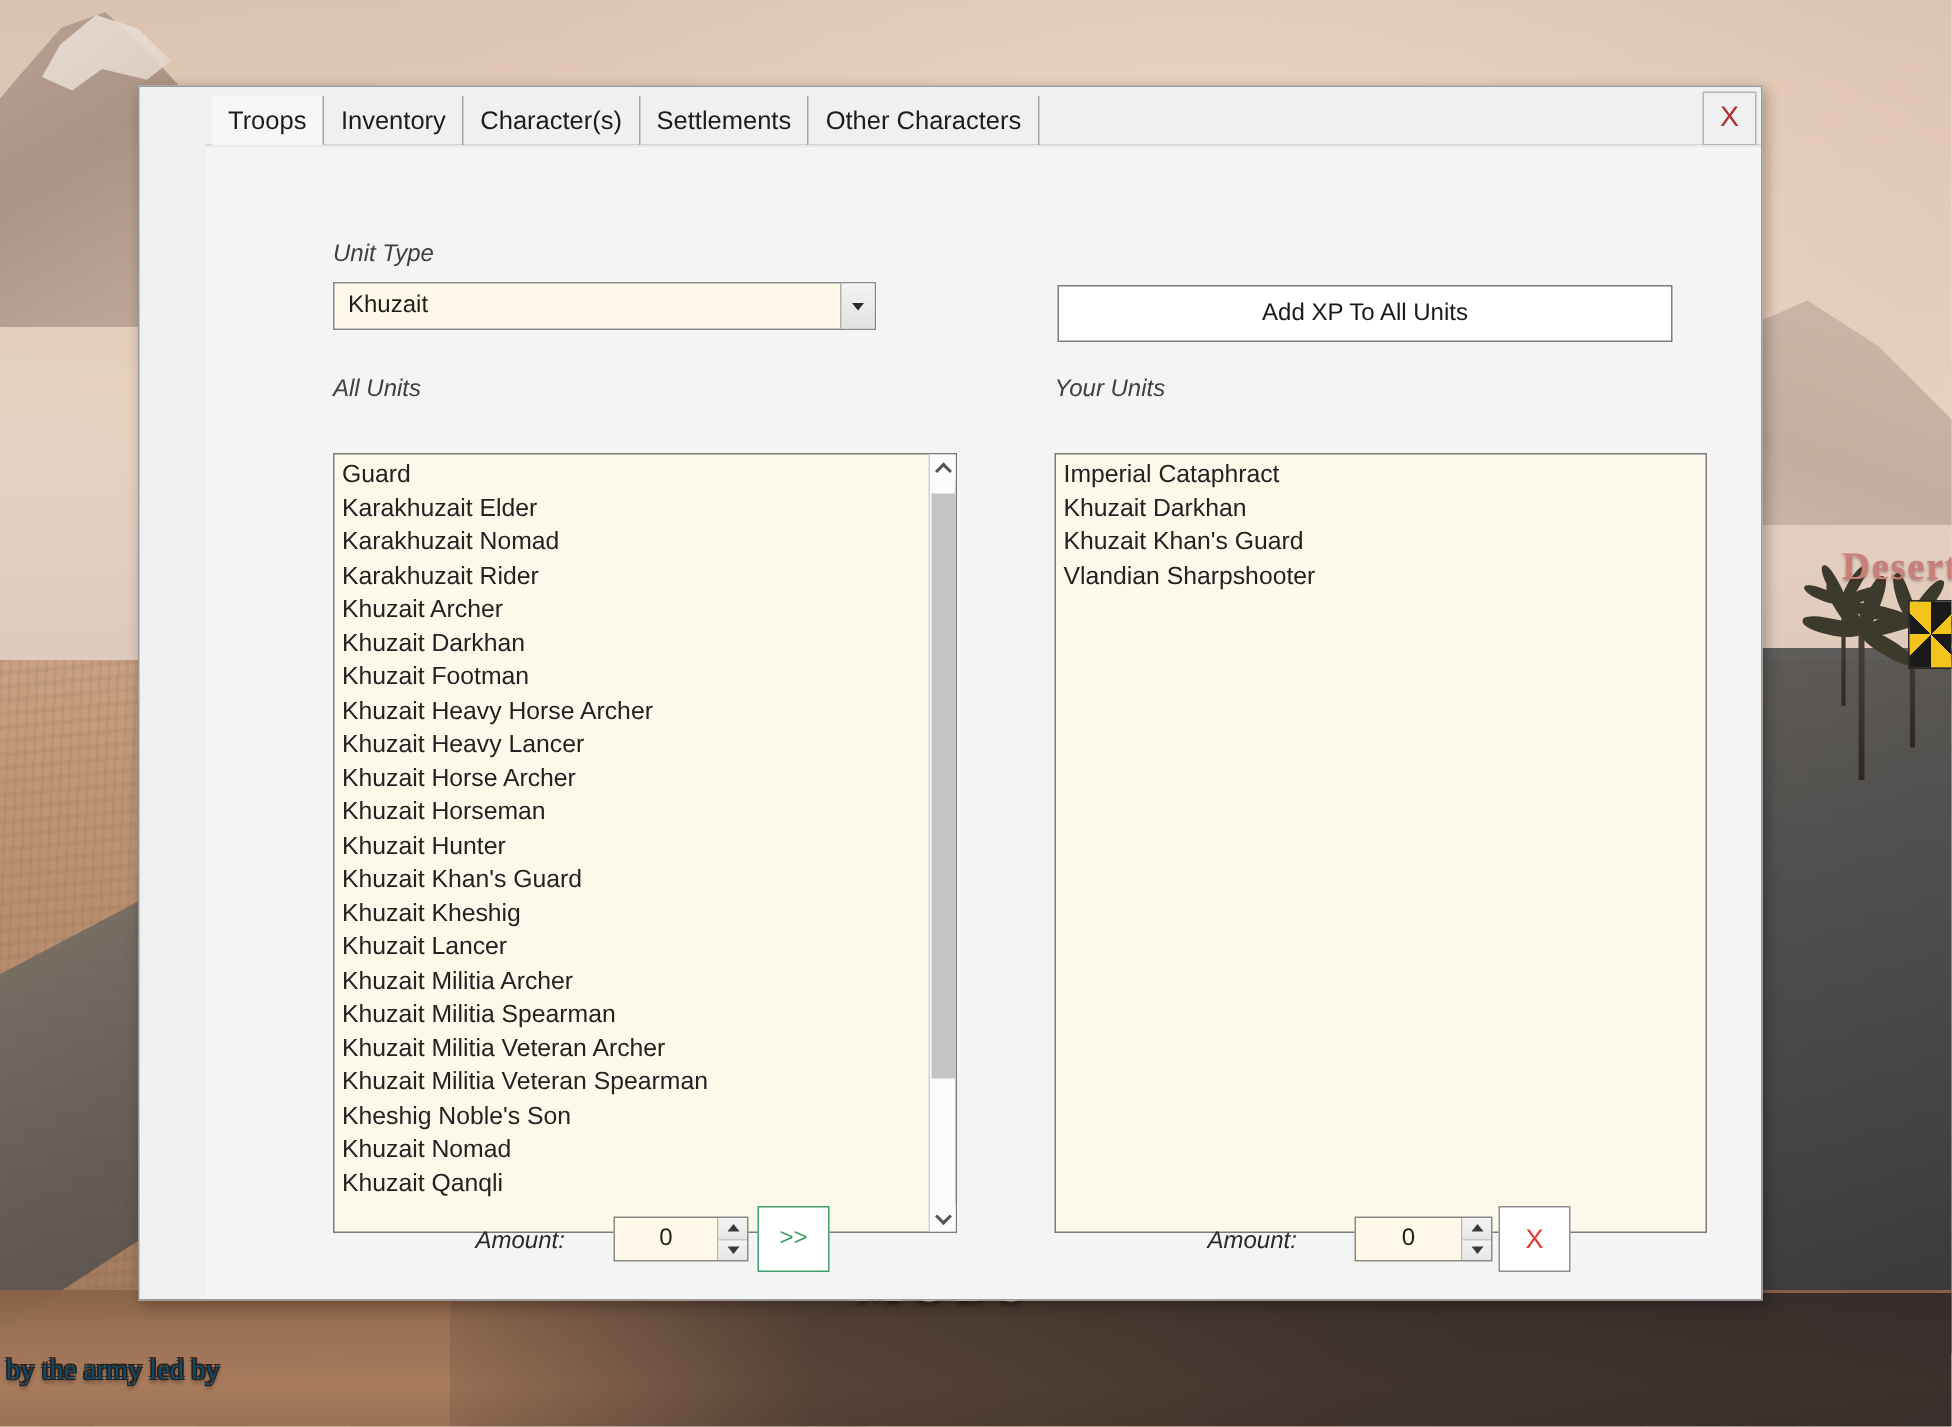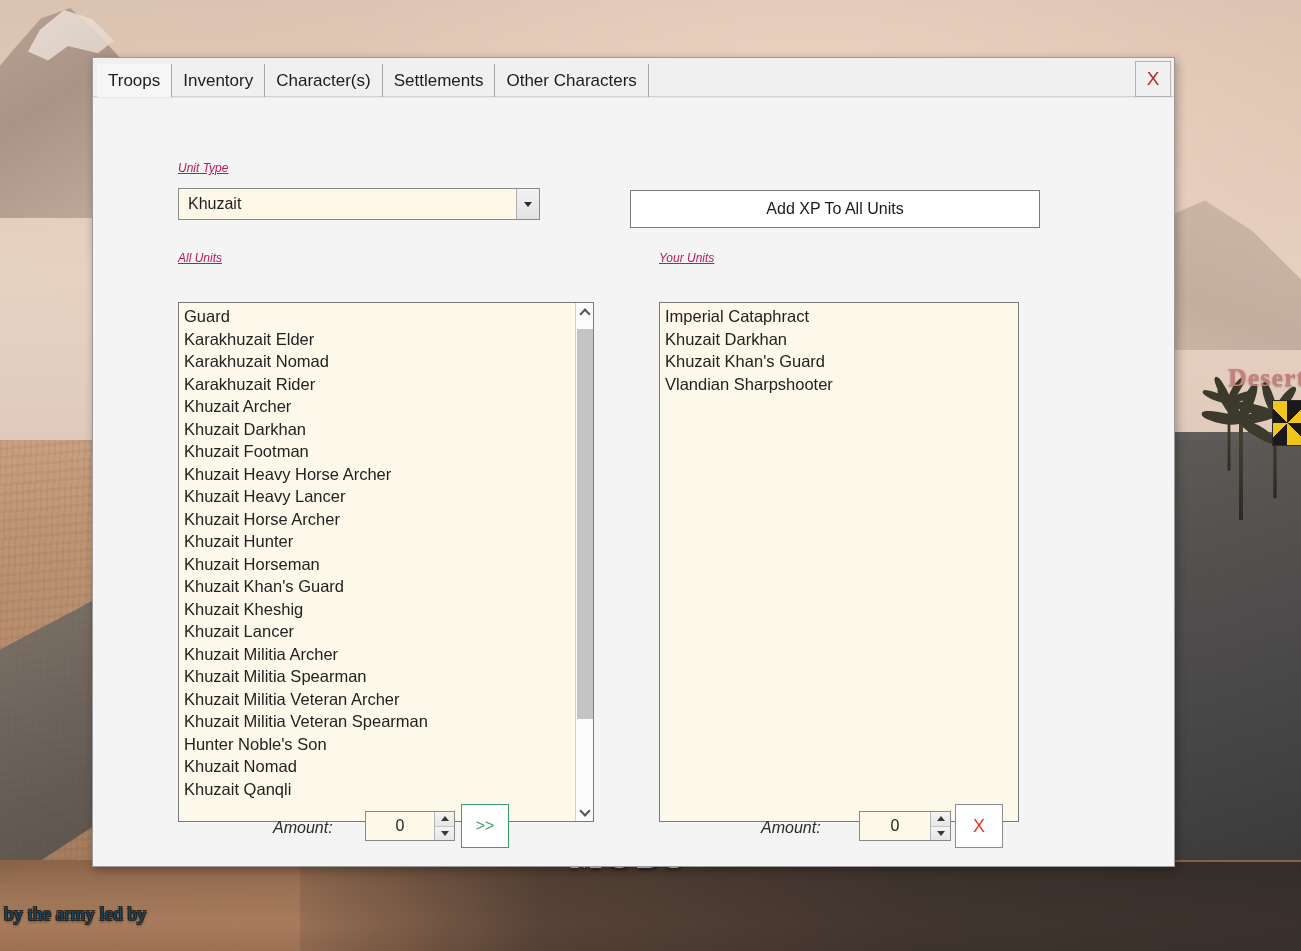--- a/index.html
+++ b/index.html
@@ -132,20 +132,21 @@
   }
 
   
   .window {
     position: absolute;
     left: 92px; top: 57px;
     width: 1083px; height: 810px;
     background: #f0f0f0;
     border: 1px solid #9a9a9a;
     box-shadow: 2px 3px 9px rgba(0,0,0,.30);
+    padding-left: 44px;
   }
   .tabstrip {
     position: relative;
     height: 39px;
     background: #f0f0f0;
     border-bottom: 1px solid #d3d3d3;
   }
   .tabs {
     display: flex;
     align-items: flex-end;
@@ -191,24 +192,23 @@
     height: 769px;
     background: #f4f4f4;
     border-top: 1px solid #e6e6e6;
   }
 
   
   .field-label {
     position: absolute;
     font-family: "Liberation Sans", sans-serif;
     font-style: italic;
-    font-size: 12px;
-    color: #be185d;
-    white-space: nowrap;
-    text-decoration: underline;
+    font-size: 16px;
+    color: #404040;
+    white-space: nowrap;
   }
 
   
   .combo {
     position: absolute;
     left: 85px; top: 90px;
     width: 362px; height: 32px;
     background: #fdf8e7;
     border: 1px solid #8a8a8a;
     display: flex; align-items: center;
@@ -230,40 +230,40 @@
   .combo-arrow .caret {
     width: 0; height: 0;
     border-left: 4px solid transparent;
     border-right: 4px solid transparent;
     border-top: 5px solid #2b2b2b;
   }
 
   
   .xp-button {
     position: absolute;
-    left: 537px; top: 92px;
+    left: 568px; top: 92px;
     width: 410px; height: 38px;
     background: #ffffff;
     border: 1px solid #7b7b7b;
     display: flex; align-items: center; justify-content: center;
     font-size: 16px;
     color: #1a1a1a;
     cursor: pointer;
   }
 
   
   .listbox {
     position: absolute;
     background: #fdf9ea;
     border: 1px solid #7a7a7a;
     overflow: hidden;
     margin-top: 24px;
   }
   .listbox.left  { left: 85px;  top: 180px; width: 416px; height: 520px; }
-  .listbox.right { left: 566px; top: 180px; width: 360px; height: 520px; }
+  .listbox.right { left: 566px; top: 180px; width: 435px; height: 520px; }
   .list-items {
     position: absolute;
     left: 0; top: 0; right: 0;
     padding: 2px 0 0 5px;
   }
   .listbox.left .list-items { right: 19px; }
   .list-item {
     font-size: 16.5px;
     line-height: 22.5px;
     color: #222222;
@@ -461,30 +461,30 @@
         <div class="list-item">Guard</div>
         <div class="list-item">Karakhuzait Elder</div>
         <div class="list-item">Karakhuzait Nomad</div>
         <div class="list-item">Karakhuzait Rider</div>
         <div class="list-item">Khuzait Archer</div>
         <div class="list-item">Khuzait Darkhan</div>
         <div class="list-item">Khuzait Footman</div>
         <div class="list-item">Khuzait Heavy Horse Archer</div>
         <div class="list-item">Khuzait Heavy Lancer</div>
         <div class="list-item">Khuzait Horse Archer</div>
+        <div class="list-item">Khuzait Horseman</div>
         <div class="list-item">Khuzait Hunter</div>
-        <div class="list-item">Khuzait Horseman</div>
         <div class="list-item">Khuzait Khan's Guard</div>
         <div class="list-item">Khuzait Kheshig</div>
         <div class="list-item">Khuzait Lancer</div>
         <div class="list-item">Khuzait Militia Archer</div>
         <div class="list-item">Khuzait Militia Spearman</div>
         <div class="list-item">Khuzait Militia Veteran Archer</div>
         <div class="list-item">Khuzait Militia Veteran Spearman</div>
-        <div class="list-item">Hunter Noble's Son</div>
+        <div class="list-item">Kheshig Noble's Son</div>
         <div class="list-item">Khuzait Nomad</div>
         <div class="list-item">Khuzait Qanqli</div>
       </div>
       <div class="scrollbar">
         <div class="sb-arrow up">
             <span class="chev"></span>
           </div>
         <div class="sb-thumb"></div>
         <div class="sb-arrow down">
             <span class="chev"></span>

